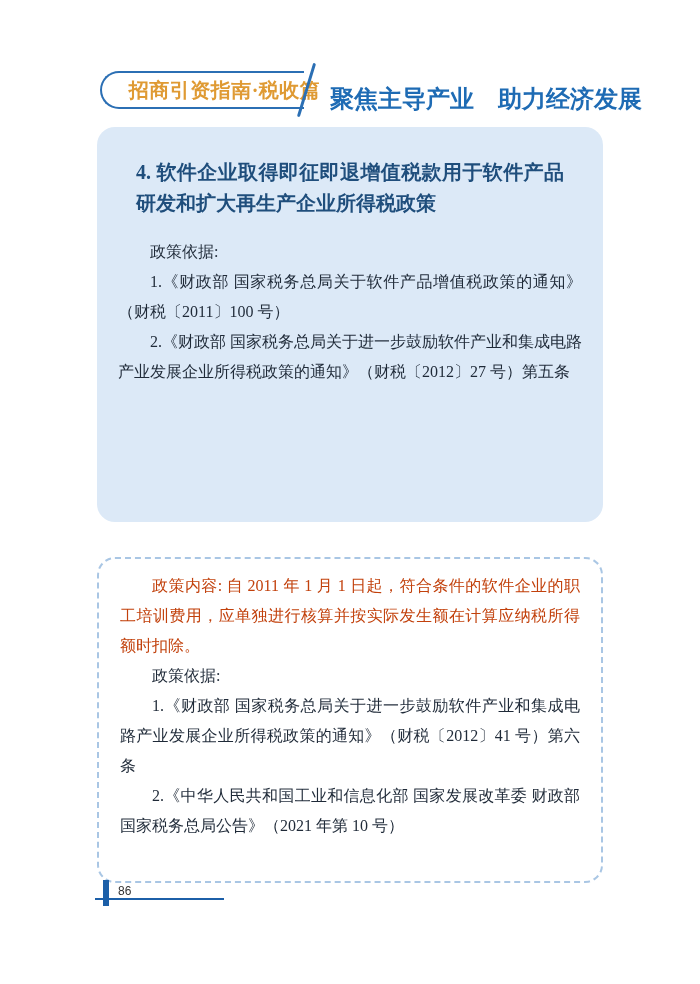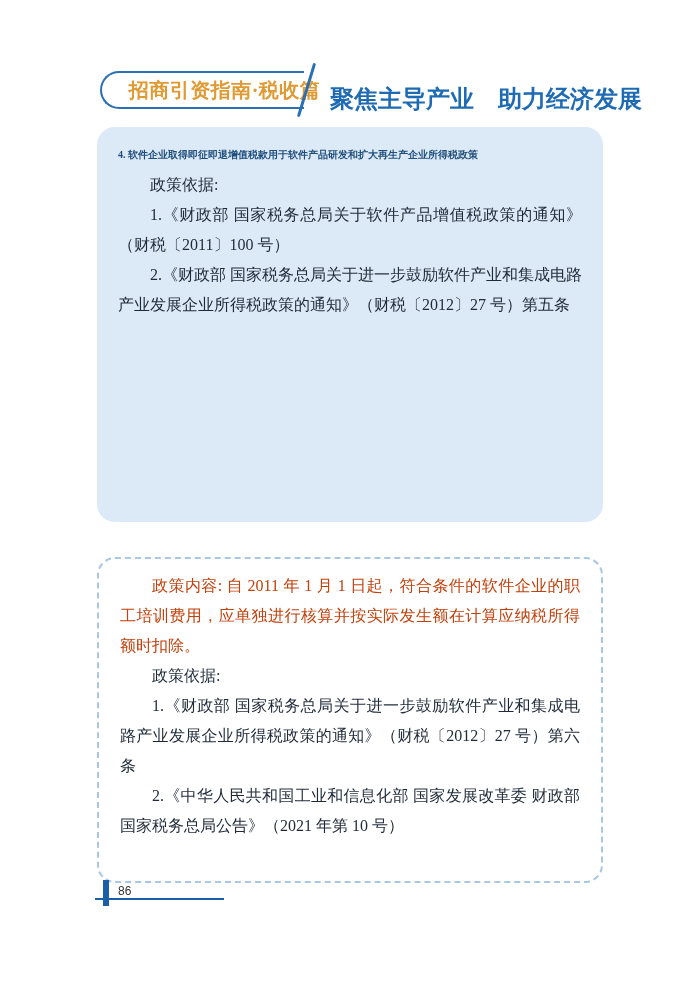--- a/index.html
+++ b/index.html
@@ -29,21 +29,21 @@
     font-weight:bold;font-size:24px;color:#1E6BB4;white-space:nowrap;
   }
   
   .policy-box{
     position:absolute;left:97px;width:506px;box-sizing:border-box;
     border-radius:18px;padding:12px 21px 20px 21px;
   }
   #section-0{top:127px;min-height:395px;background:#DCE9F7;}
   #section-1{top:557px;min-height:310px;background:#ffffff;border:2px dashed #A9C6E4;padding-bottom:40px;}
   .policy-box h2{
-    margin:0;font-size:10px;font-weight:bold;color:#1F4E7C;
+    margin:18px;font-size:20px;font-weight:bold;color:#1F4E7C;
     line-height:31px;text-align:justify;
   }
   .para{
     margin:0;font-size:16px;color:#1F2A38;line-height:30px;
     text-indent:2em;text-align:justify;
   }
   
   .page-num-bar{position:absolute;left:103px;top:880px;width:6px;height:26px;background:#1C5FA8;}
   .page-num{
     position:absolute;left:118px;top:876px;font-size:12px;color:#333333;
@@ -69,20 +69,20 @@
       <p class="para" style="color: rgb(31, 42, 56);">政策依据:</p>
       <p class="para" style="color: rgb(31, 42, 56);">1.《财政部 国家税务总局关于软件产品增值税政策的通知》（财税〔2011〕100 号）</p>
       <p class="para" style="color: rgb(31, 42, 56);">2.《财政部 国家税务总局关于进一步鼓励软件产业和集成电路产业发展企业所得税政策的通知》（财税〔2012〕27 号）第五条</p>
     </div>
 </section>
 
 <section id="section-1" class="policy-box" style="border-color: rgb(169, 198, 228);">
   <div class="paras">
       <p class="para" style="color: #c2410c;">政策内容: 自 2011 年 1 月 1 日起，符合条件的软件企业的职工培训费用，应单独进行核算并按实际发生额在计算应纳税所得额时扣除。</p>
       <p class="para" style="color: rgb(31, 42, 56);">政策依据:</p>
-      <p class="para" style="color: rgb(31, 42, 56);">1.《财政部 国家税务总局关于进一步鼓励软件产业和集成电路产业发展企业所得税政策的通知》（财税〔2012〕27 号）第六条</p>
+      <p class="para" style="color: rgb(31, 42, 56);">1.《财政部 国家税务总局关于进一步鼓励软件产业和集成电路产业发展企业所得税政策的通知》（财税〔2012〕41 号）第六条</p>
       <p class="para" style="color: rgb(31, 42, 56); font-family: Liberation Serif, serif;">2.《中华人民共和国工业和信息化部 国家发展改革委 财政部国家税务总局公告》（2021 年第 10 号）</p>
     </div>
 </section>
 
 <div class="page-num-bar" style="background: rgb(28, 95, 168);"></div>
 <div class="page-num">86</div>
 <div class="footer-line" style="background: rgb(28, 95, 168);"></div>
 
 </body></html>

